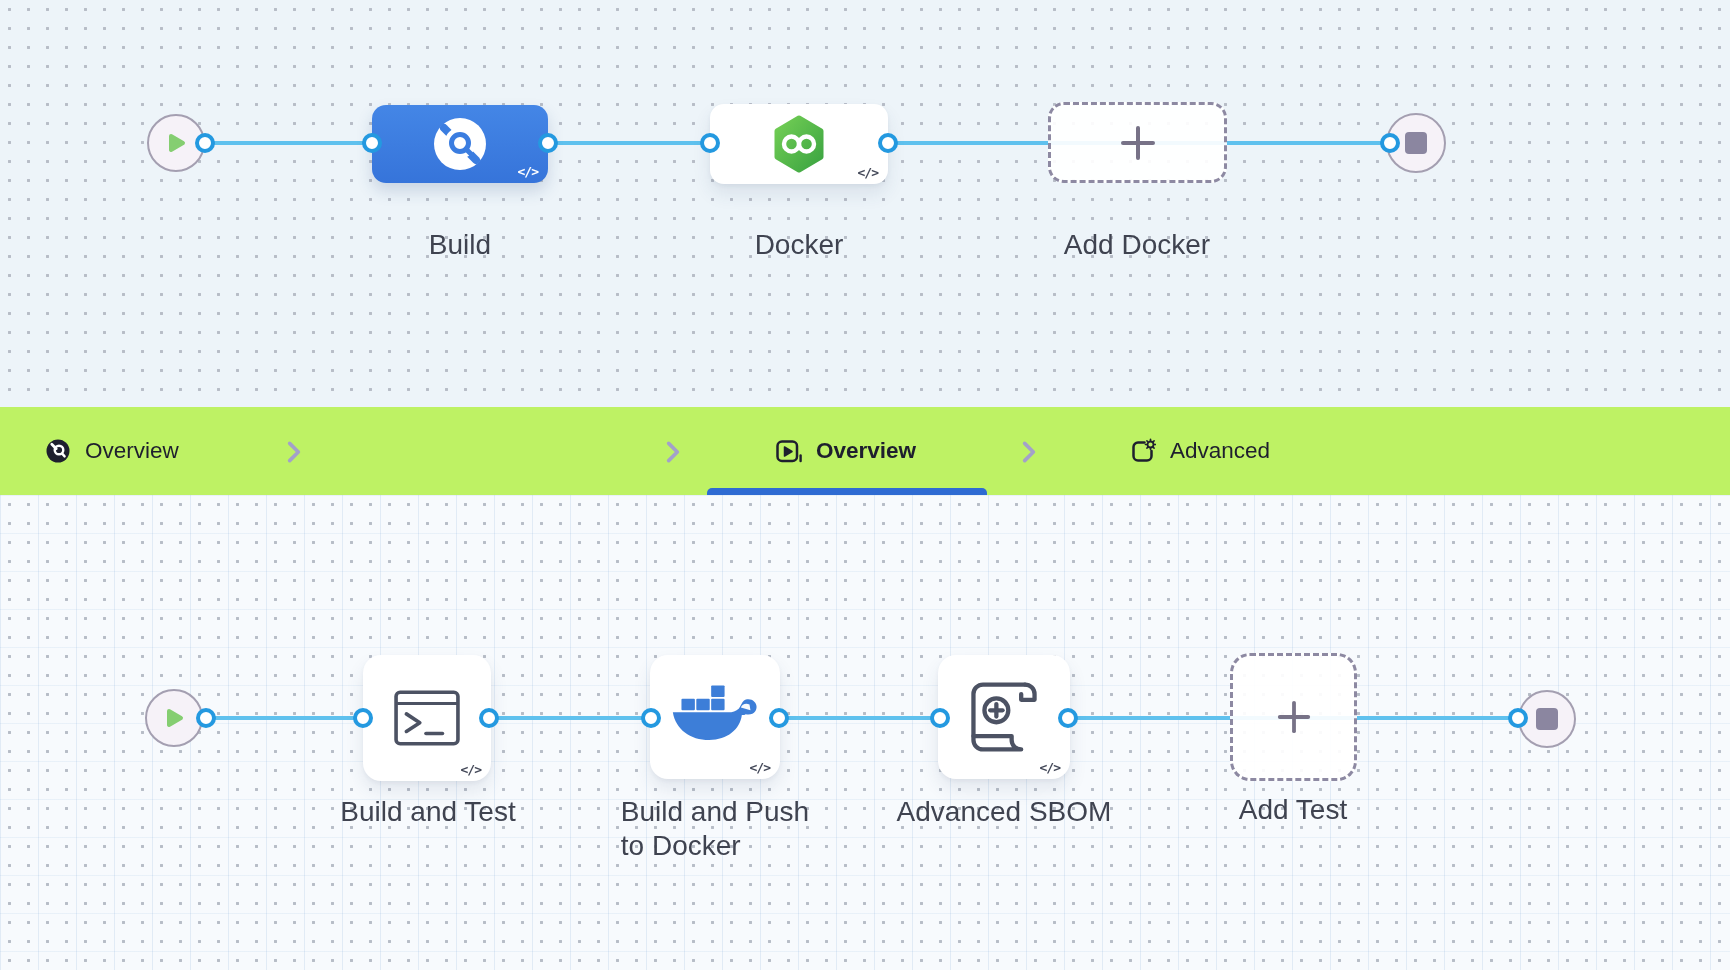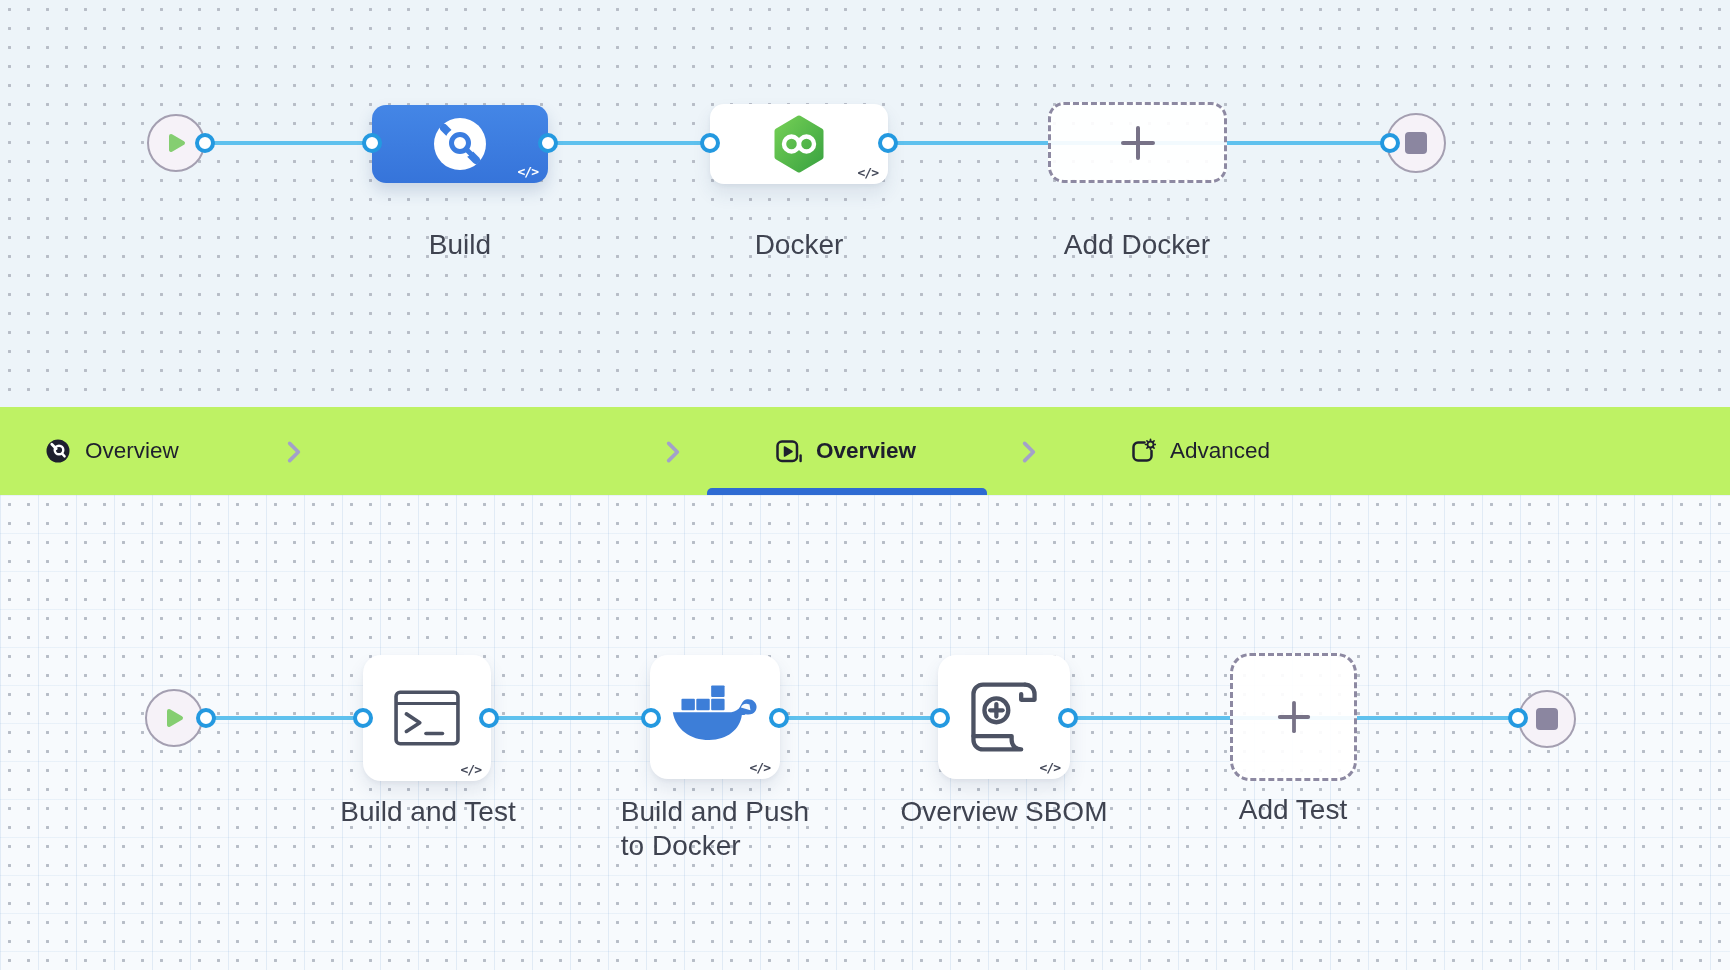--- a/index.html
+++ b/index.html
@@ -232,21 +232,21 @@
         <path d="M68 10 H24 c-5.5 0 -10 4.5 -10 10 v44"></path>
         <path d="M68 10 c5.5 0 10 4.5 10 10 v6 H64 v-6"></path>
         <path d="M14 64 v4 c0 5.5 4.5 10 10 10 h40 c-5.5 0 -10 -4.5 -10 -10 v-4 H14"></path>
         <circle cx="38" cy="37" r="12.5"></circle>
         <line x1="31.5" y1="37" x2="44.5" y2="37"></line>
         <line x1="38" y1="30.5" x2="38" y2="43.5"></line>
       </g>
     </svg>
     <span class="code-badge dark">&lt;/&gt;</span>
   </div>
-  <div class="node-label" style="left:1004px; top:300px;">Overview SBOM</div>
+  <div class="node-label" style="left:1004px; top:300px;">Advanced SBOM</div>
 
   <div class="card card-dashed" style="left:1230px; top:158px; width:127px; height:128px; border-radius:20px;">
     <svg width="36" height="36" viewBox="0 0 38 38">
       <g class="plus-icon" fill="none">
         <line x1="4" y1="19" x2="34" y2="19"></line>
           <line x1="19" y1="4" x2="19" y2="34"></line>
       </g>
     </svg>
   </div>
   <div class="node-label" style="left:1293px; top:298px;">Add Test</div>

